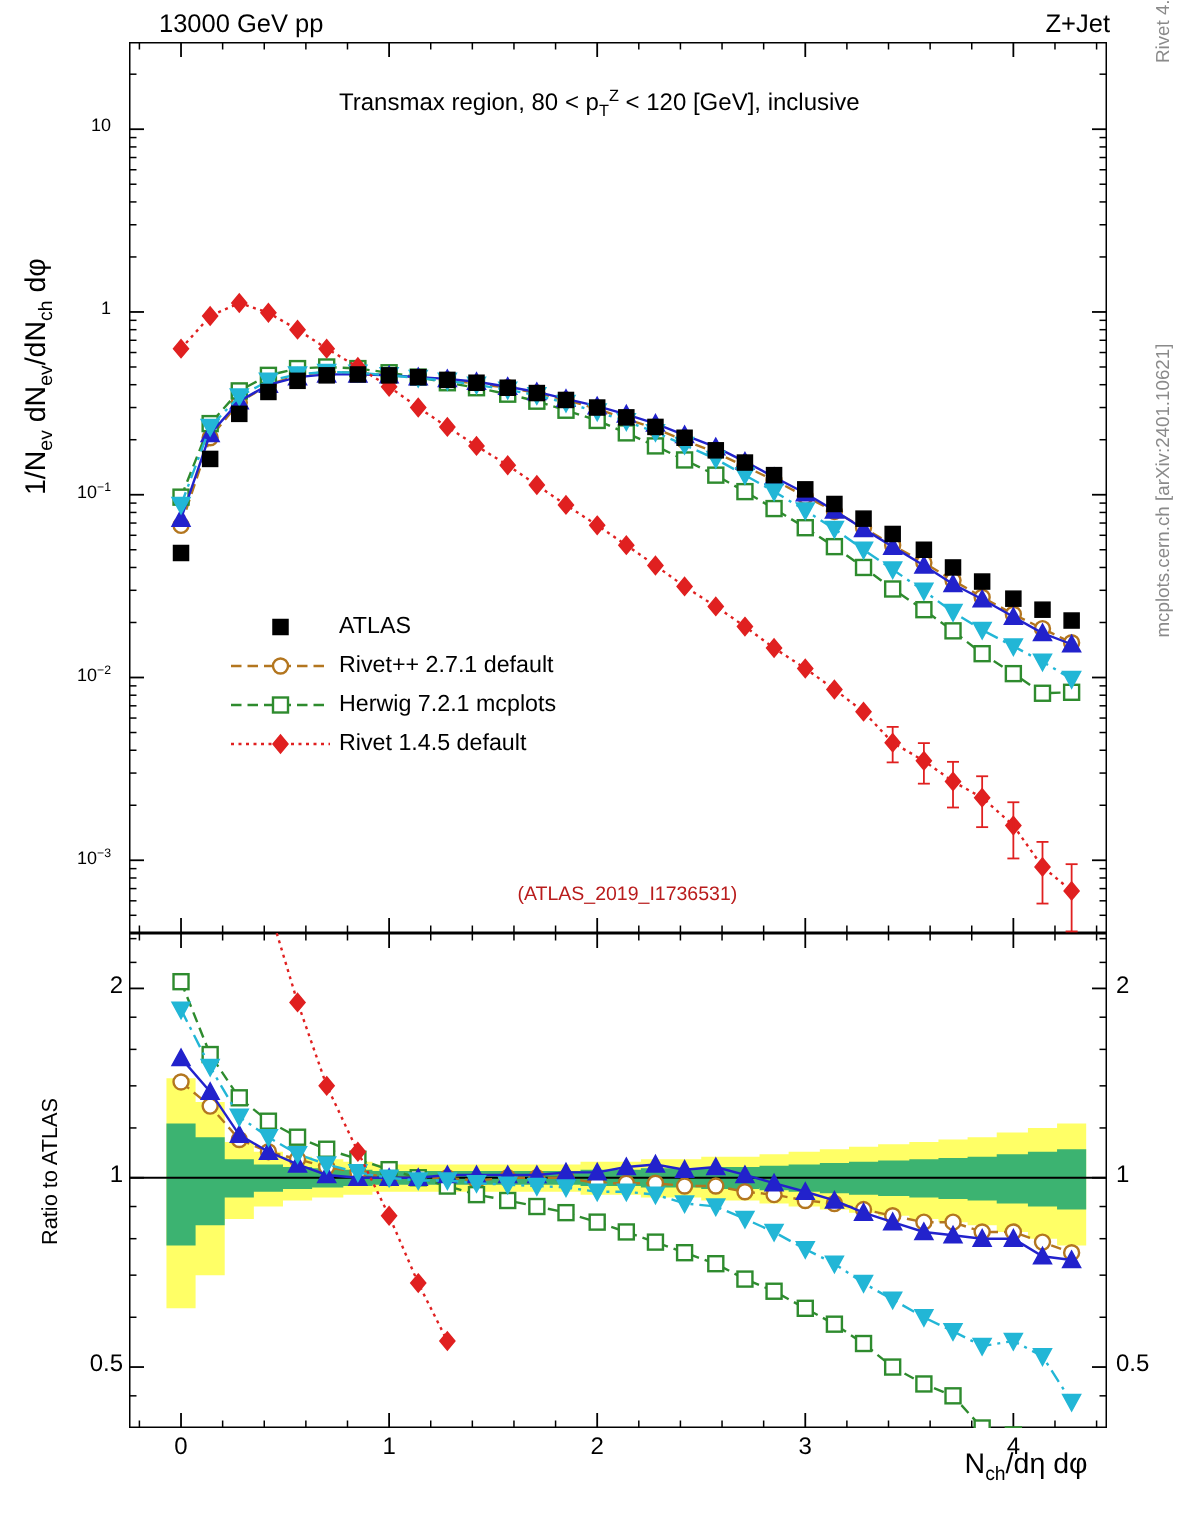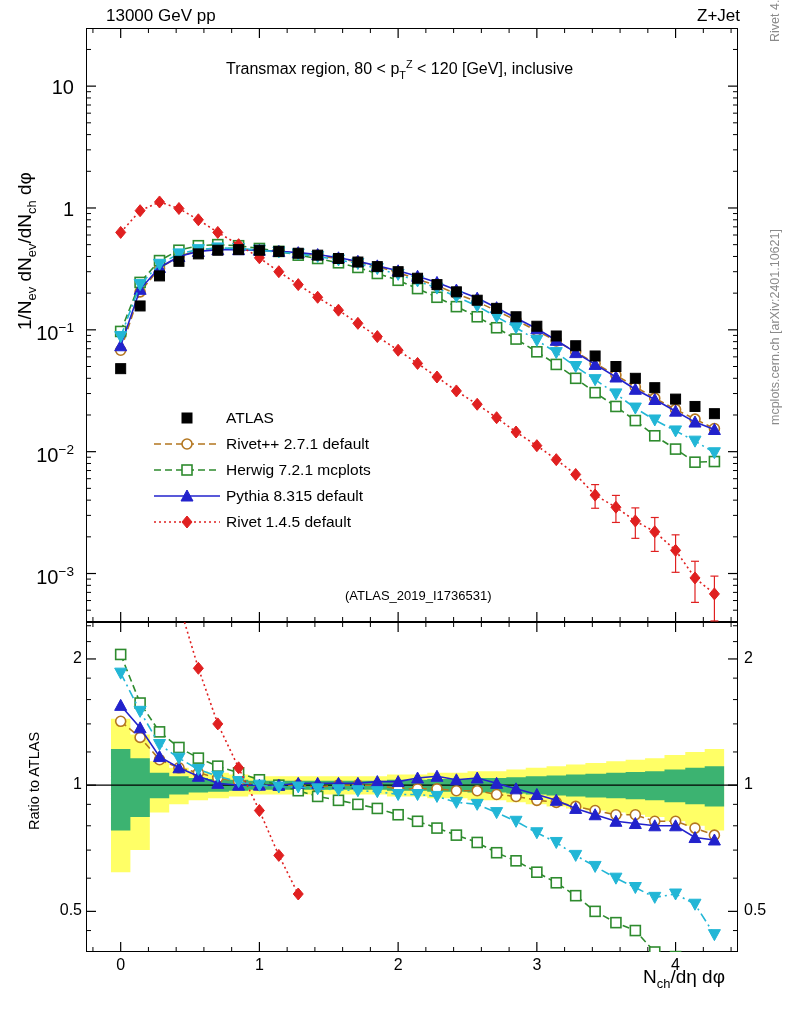--- a/index.html
+++ b/index.html
@@ -19,25 +19,25 @@
 
   
   #main-frame{left:86px;top:28px;width:652px;height:594px;border:1.3px solid #000;box-sizing:border-box;}
   #ratio-frame{left:86px;top:622px;width:652px;height:330px;border:1.3px solid #000;box-sizing:border-box;}
 
   
   #ylabel-main{left:14px;top:330px;transform-origin:0 0;transform:rotate(-90deg);white-space:nowrap;font-size:19px;}
   #ylabel-ratio{left:26px;top:830px;transform-origin:0 0;transform:rotate(-90deg);white-space:nowrap;font-size:14.5px;}
   #xlabel{right:61px;top:966px;font-size:19px;}
 
-  .ytlab{font-size:20px;text-align:right;width:60px;}
+  .ytlab{font-size:12px;text-align:right;width:60px;}
   .xtlab{font-size:16px;text-align:center;width:40px;}
 
   #plot-title{left:190px;top:58px;font-size:16px;margin-left:36px;}
-  #watermark{left:345px;top:588px;font-size:13px;color:#000000;}
+  #watermark{left:345px;top:588px;font-size:13px;color:#b91c1c;}
 
   
   #legend{left:150px;top:405px;}
   .leg-row{height:26px;display:flex;align-items:center;}
   .leg-sym{width:74px;height:26px;position:relative;}
   .leg-txt{font-size:15.5px;padding-left:2px;}
 
   svg{display:block;}
   sub,sup{font-size:.68em;}
 </style>
@@ -712,29 +712,20 @@
           <svg width="74" height="26">
             <line x1="4" y1="13" x2="70" y2="13" stroke="#2e8b2e" stroke-width="1.6" stroke-dasharray="7,4"></line>
             <rect x="32" y="8" width="10" height="10" fill="#fff" stroke="#2e8b2e" stroke-width="1.6"></rect>
           </svg>
         </div>
         <div class="leg-txt nosel">Herwig 7.2.1 mcplots</div>
       </div>
       <div class="leg-row">
         <div class="leg-sym">
           <svg width="74" height="26">
-            <line x1="4" y1="13" x2="70" y2="13" stroke="#2222cc" stroke-width="1.6"></line>
-            <polygon points="37,7 31,18 43,18" fill="#2222cc" stroke="#2222cc" stroke-width="1"></polygon>
-          </svg>
-        </div>
-        <div class="leg-txt nosel">Pythia 8.315 default</div>
-      </div>
-      <div class="leg-row">
-        <div class="leg-sym">
-          <svg width="74" height="26">
             <line x1="4" y1="13" x2="70" y2="13" stroke="#e02020" stroke-width="1.6" stroke-dasharray="2,3"></line>
             <polygon points="37,7 42,13 37,19 32,13" fill="#e02020" stroke="#e02020" stroke-width="1"></polygon>
           </svg>
         </div>
         <div class="leg-txt nosel">Rivet 1.4.5 default</div>
       </div>
     </div>
 
 </div>
 

